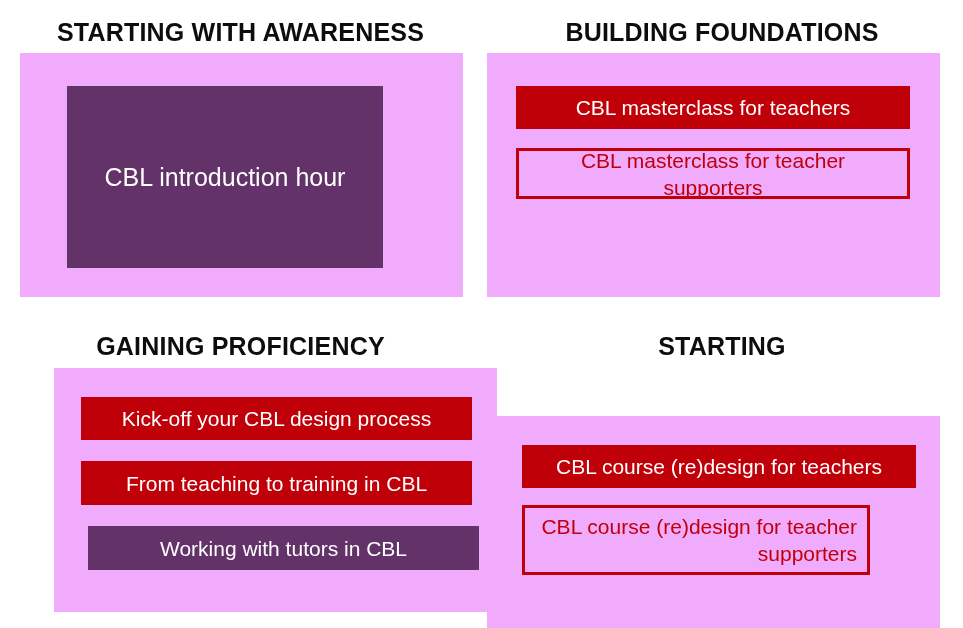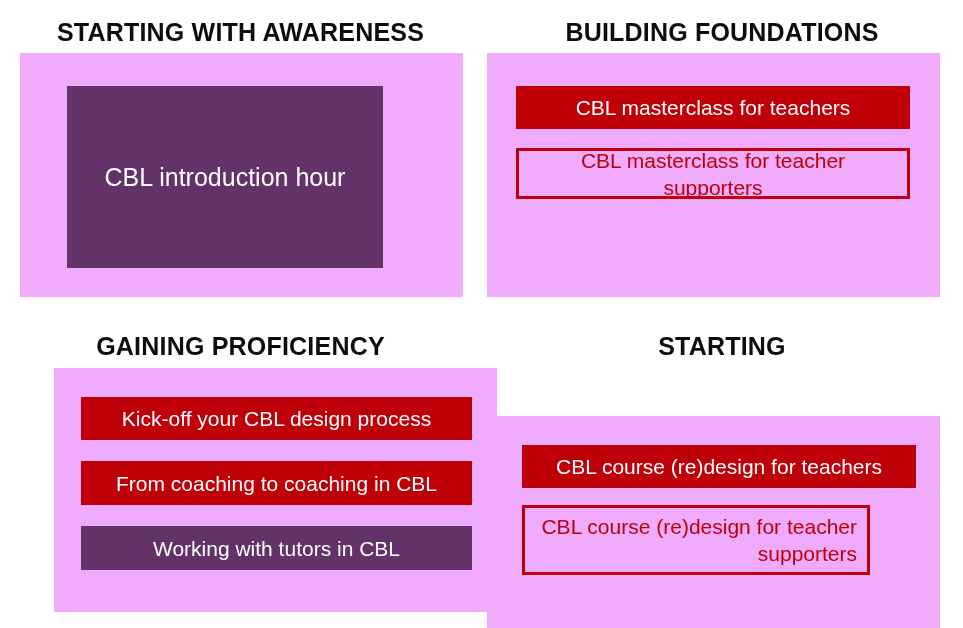--- a/index.html
+++ b/index.html
@@ -93,21 +93,21 @@
   .q-tl .bar-0 { left: 47px; top: 33px; width: 316px; height: 182px; font-size: 25px; }
 
   
   .q-tr .bar-0 { left: 29px; top: 33px;  width: 394px; height: 43px; }
   .q-tr .bar-1 { left: 29px; top: 95px;  width: 394px; height: 51px; }
   .q-tr .bar-2 { left: 29px; top: 172px; width: 394px; height: 46px; }
 
   
   .q-bl .bar-0 { left: 27px; top: 29px;  width: 391px; height: 43px; }
   .q-bl .bar-1 { left: 27px; top: 93px;  width: 391px; height: 44px; }
-  .q-bl .bar-2 { left: 27px; top: 158px; width: 391px; height: 44px; }
+  .q-bl .bar-2 { left: 34px; top: 158px; width: 391px; height: 44px; }
 
   
   .q-br .bar-0 { left: 35px; top: 29px; width: 394px; height: 43px; }
   .q-br .bar-1 { left: 35px; top: 89px; width: 348px; height: 70px; text-align: right; }
 </style>
 </head>
 <body>
 
 <div class="board">
 
@@ -123,21 +123,21 @@
     <div class="panel">
       <div class="bar bar-0 fill-red">CBL masterclass for teachers</div>
       <div class="bar bar-1 outline-red">CBL masterclass for teacher supporters</div>
     </div>
   </div>
 
   <div class="quadrant q-bl">
     <div class="stage-title">GAINING PROFICIENCY</div>
     <div class="panel">
       <div class="bar bar-0 fill-red">Kick-off your CBL design process</div>
-      <div class="bar bar-1 fill-red">From coaching to coaching in CBL</div>
+      <div class="bar bar-1 fill-red">From teaching to training in CBL</div>
       <div class="bar bar-2 fill-purple">Working with tutors in CBL</div>
     </div>
   </div>
 
   <div class="quadrant q-br">
     <div class="stage-title">STARTING</div>
     <div class="panel">
       <div class="bar bar-0 fill-red">CBL course (re)design for teachers</div>
       <div class="bar bar-1 outline-red">CBL course (re)design for teacher supporters</div>
     </div>

